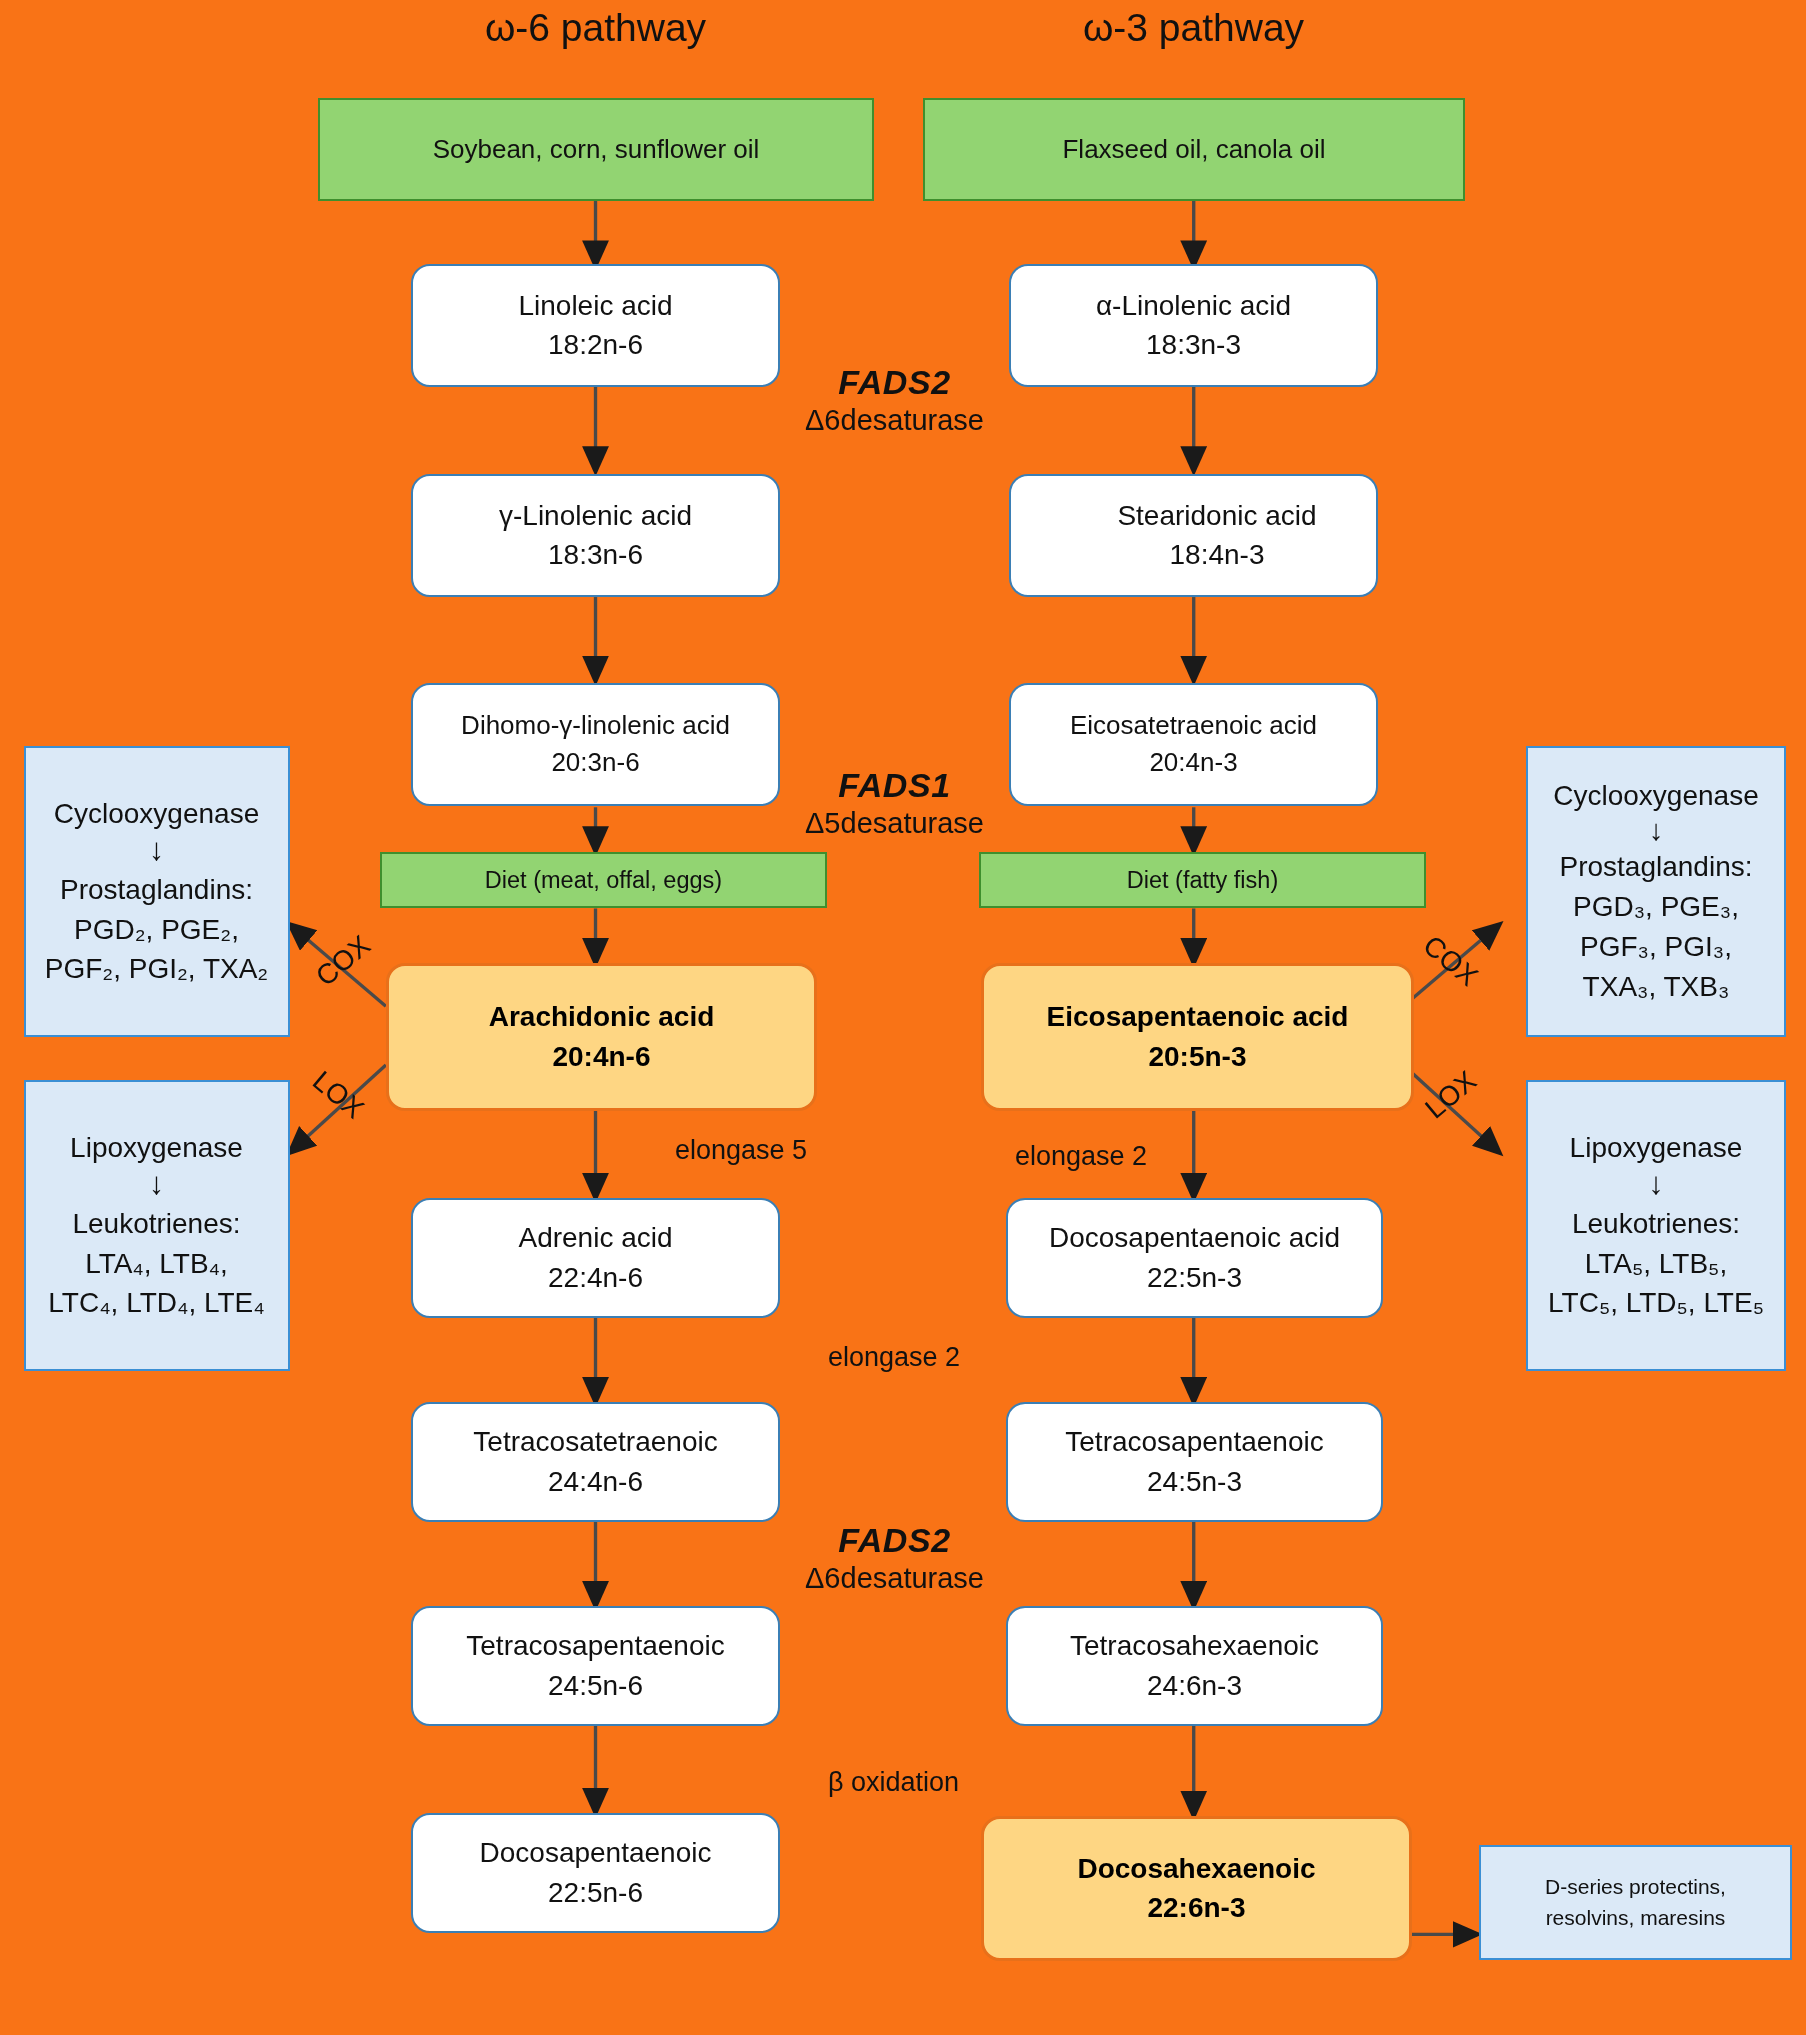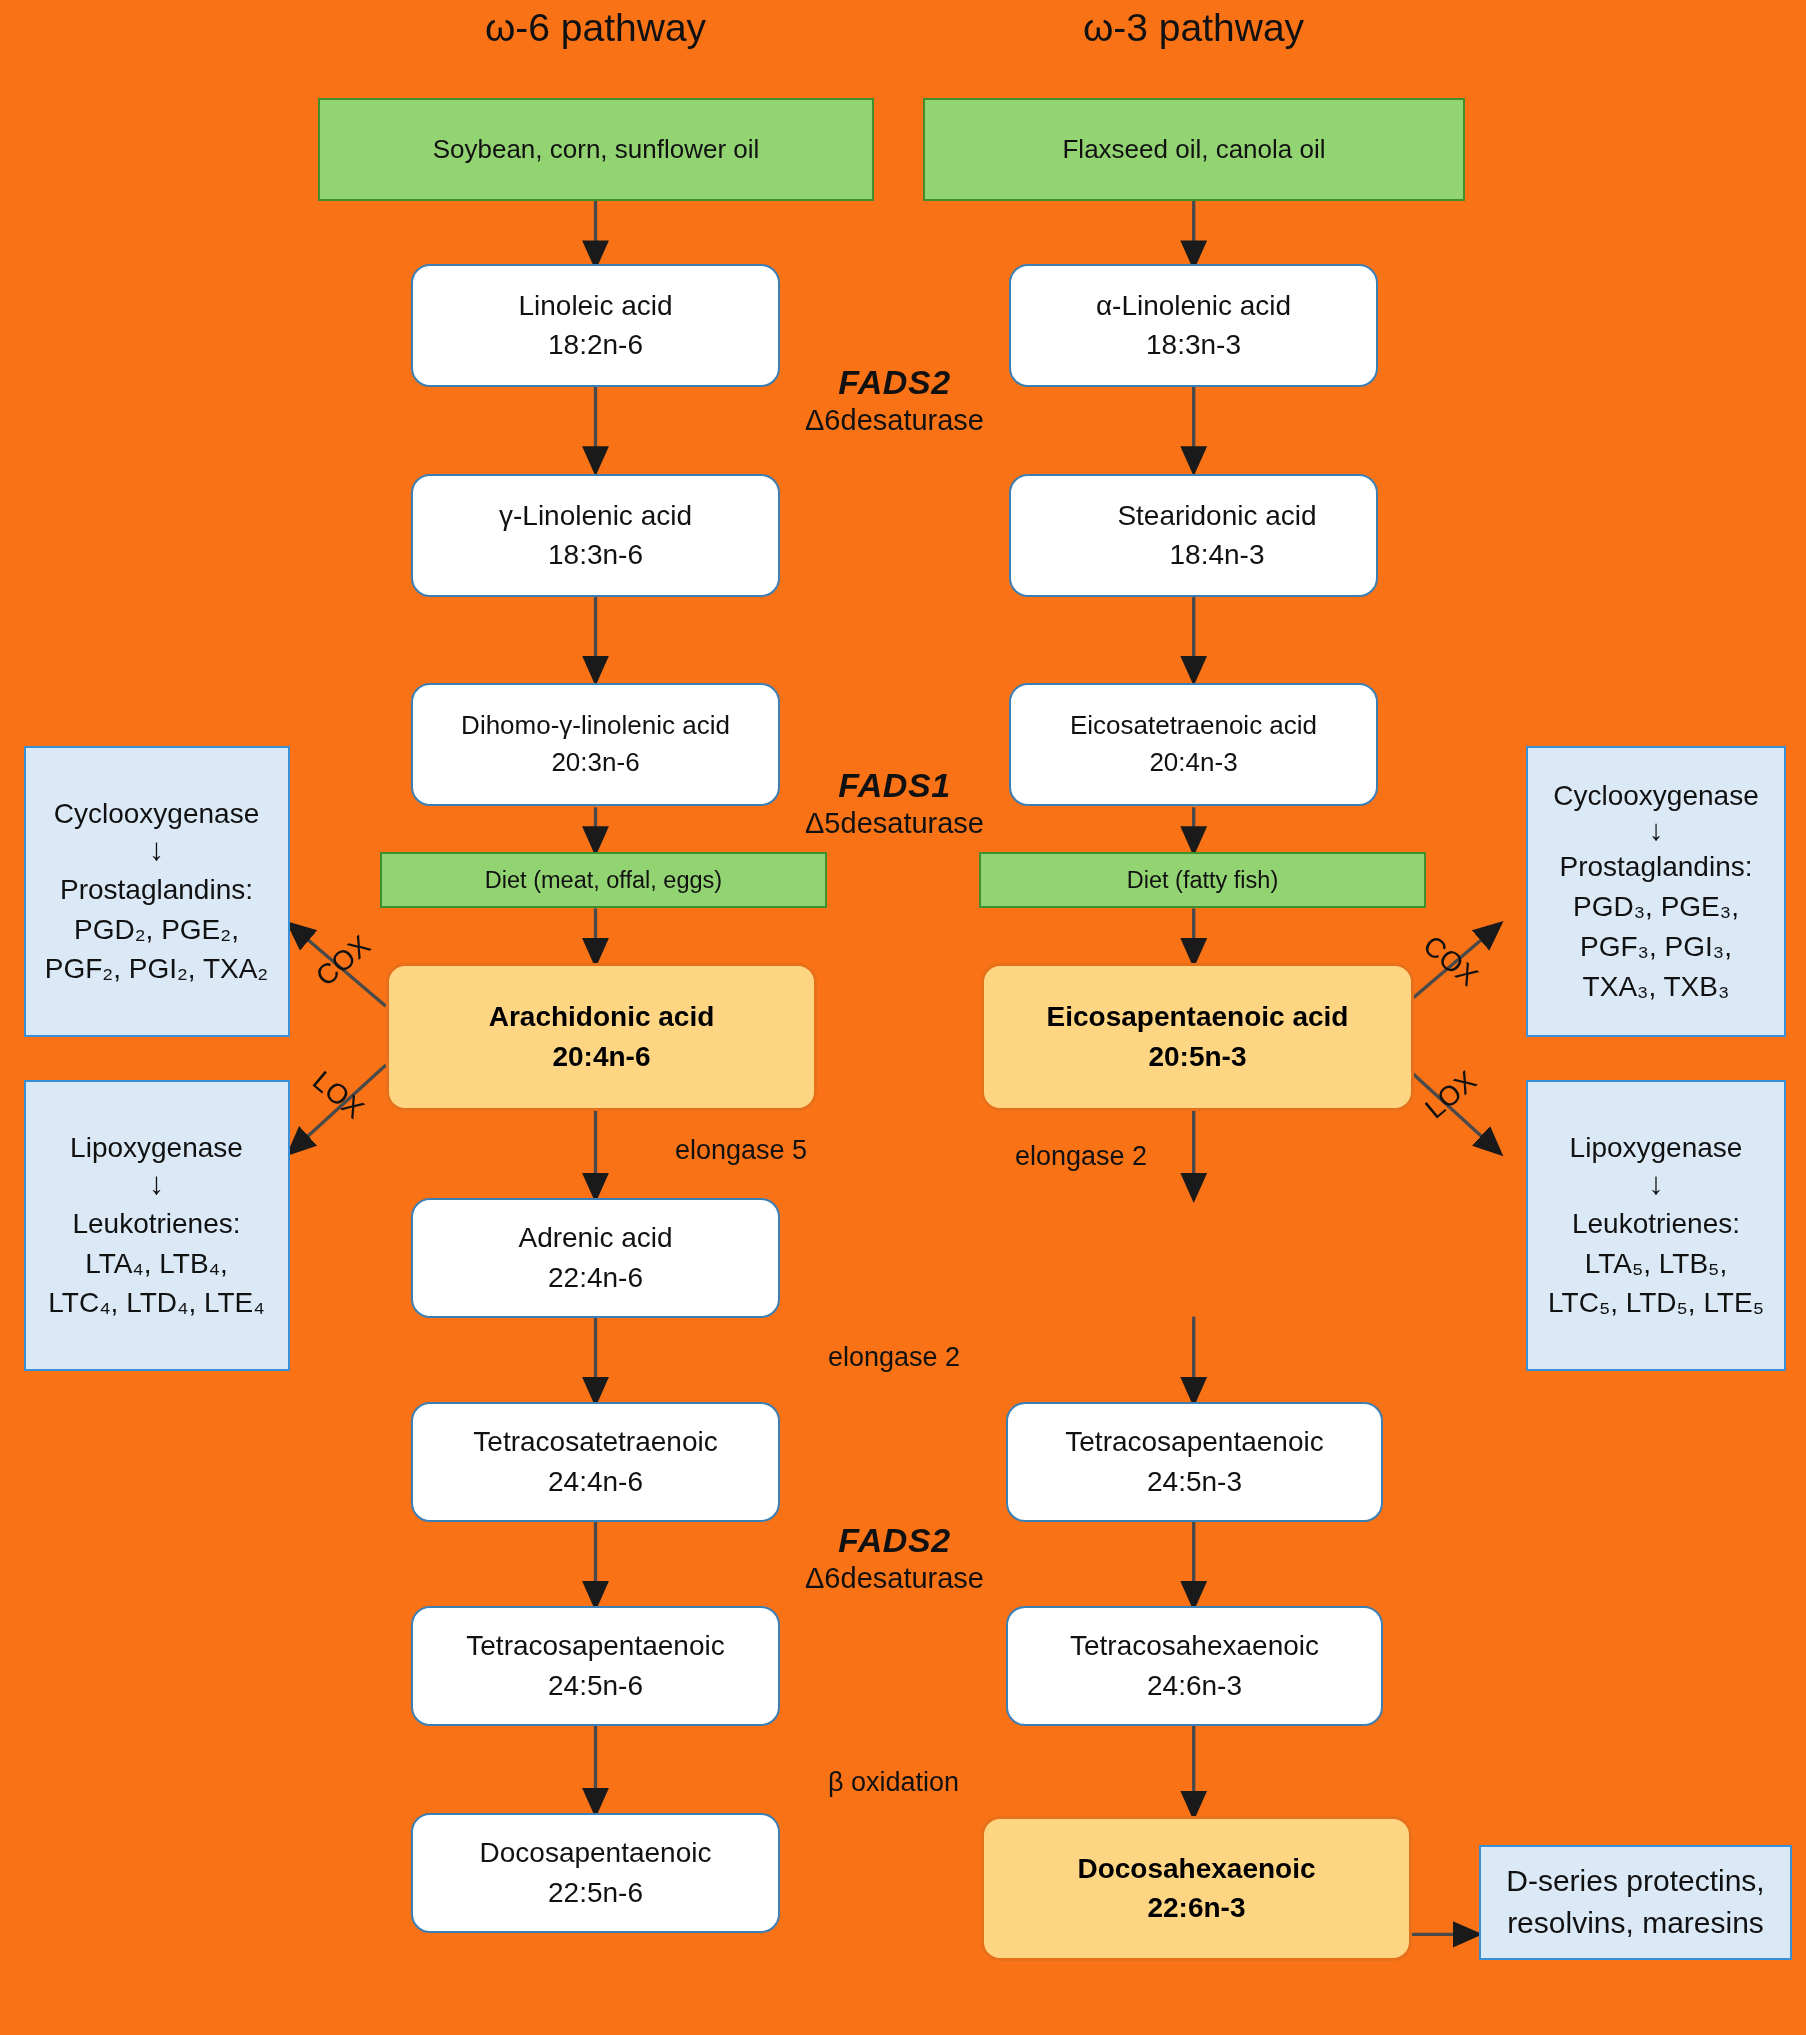--- a/index.html
+++ b/index.html
@@ -142,37 +142,41 @@
 
   <div class="node green" style="left:979px;top:852px;width:447px;height:56px;font-size:23.5px;">
     <span>Diet (fatty fish)</span>
   </div>
 
   <div class="node orange" style="left:981px;top:963px;width:433px;height:148px;">
     <span>Eicosapentaenoic acid</span>
     <span class="l2">20:5n-3</span>
   </div>
 
+  <div class="node white" style="left:1006px;top:1198px;width:377px;height:120px;">
+    <span>Docosapentaenoic acid</span>
+    <span class="l2">22:5n-3</span>
+  </div>
 
   <div class="node white" style="left:1006px;top:1402px;width:377px;height:120px;">
     <span>Tetracosapentaenoic</span>
     <span class="l2">24:5n-3</span>
   </div>
 
   <div class="node white" style="left:1006px;top:1606px;width:377px;height:120px;">
     <span>Tetracosahexaenoic</span>
     <span class="l2">24:6n-3</span>
   </div>
 
   <div class="node orange" style="left:981px;top:1816px;width:431px;height:145px;">
     <span>Docosahexaenoic</span>
     <span class="l2">22:6n-3</span>
   </div>
 
-  <div class="node blue" style="left:1479px;top:1845px;width:313px;height:115px;font-size:30px;">
+  <div class="node blue" style="left:1479px;top:1845px;width:313px;height:115px;font-size:21px;">
     <span>D-series protectins,</span>
     <span class="l2">resolvins, maresins</span>
   </div>
 
   <div class="node blue" style="left:23.5px;top:746px;width:266px;height:291px;">
     <span>Cyclooxygenase</span>
     <span style="font-size:31px;line-height:1;margin:3.4px 0 7.8px 0;">↓</span>
     <span>Prostaglandins:</span>
     <span class="l2">PGD₂, PGE₂,</span>
     <span class="l2">PGF₂, PGI₂, TXA₂</span>

